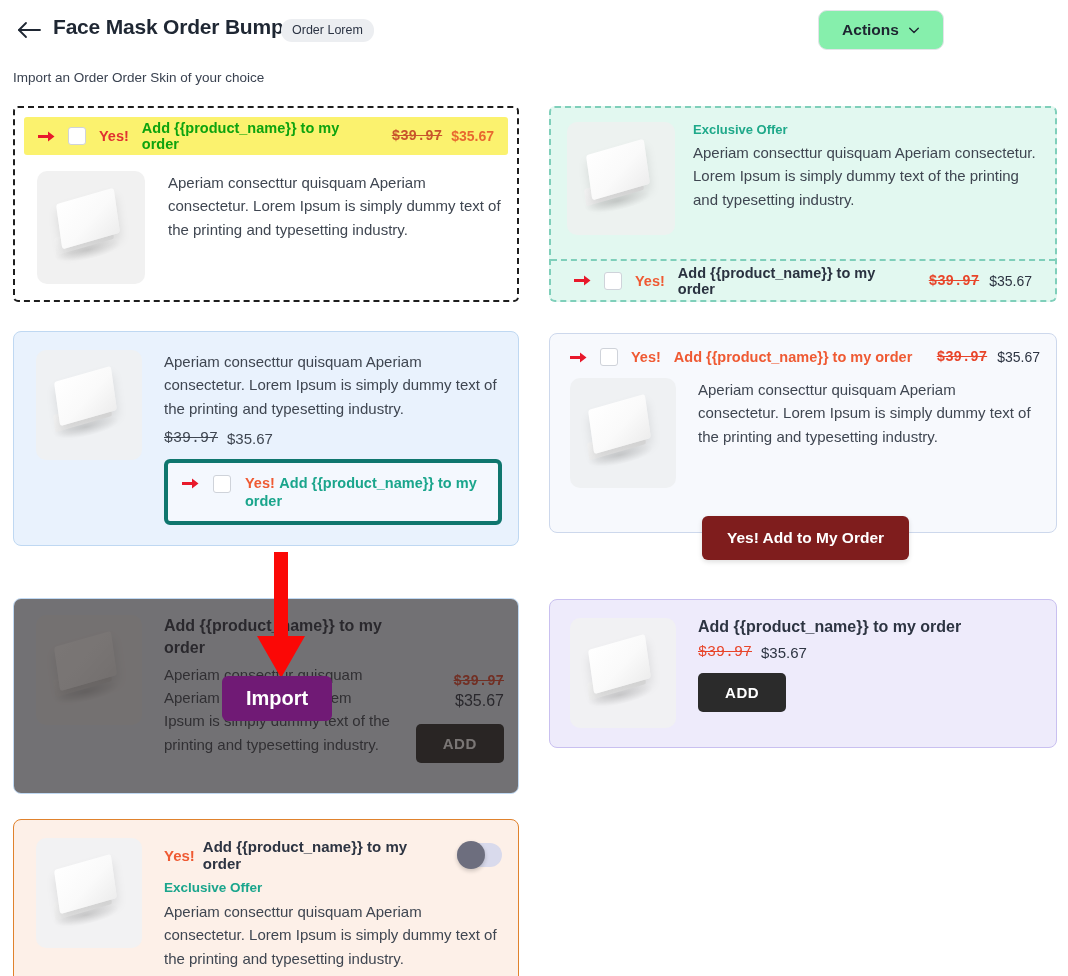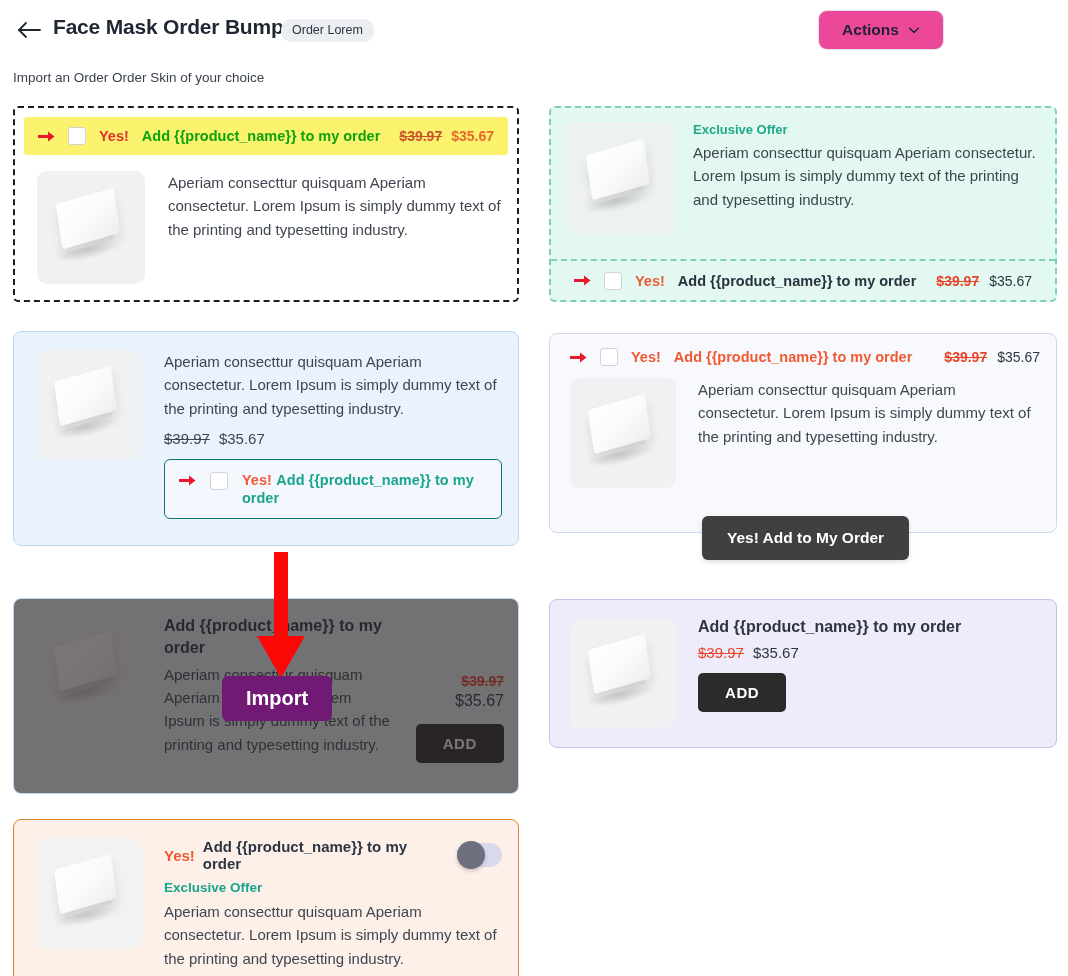--- a/index.html
+++ b/index.html
@@ -30,21 +30,21 @@
   }
   .title-badge {
     position: absolute; left: 281px; top: 19px;
     background: #eceef1; color: #2c3444;
     font-size: 12.5px; padding: 4px 11px 5px 11px;
     border-radius: 11px; white-space: nowrap;
   }
   .actions-btn {
     position: absolute; right: 11px; top: 10px;
     width: 126px; height: 40px;
-    background: #ec4899; border: 1px solid #e2e4e8;
+    background: #86efac; border: 1px solid #e2e4e8;
     border-radius: 9px;
     display: flex; align-items: center; justify-content: center;
     gap: 9px; cursor: pointer;
   }
   .actions-btn .lbl { font-size: 15.5px; font-weight: bold; color: #1d2430; }
   .chev { display: inline-block; width: 12px; height: 12px; }
 
   .subtitle {
     position: absolute; left: 13px; top: 70px;
     font-size: 13.5px; color: #3a4250;
@@ -83,21 +83,21 @@
     transform: rotate(-12deg);
   }
   .desc { font-size: 15px; line-height: 1.55; color: #3f4651; }
 
   .arrow-red { display: inline-block; width: 17px; height: 13px; flex: none; }
   .cbox {
     width: 18px; height: 18px; background: #ffffff;
     border: 1px solid #cfd3da; border-radius: 3px; flex: none;
     cursor: pointer;
   }
-  .price-old { text-decoration: line-through; }
+  .price-old { text-decoration: line-through; font-family: Liberation Mono, monospace; }
   .price-new { }
 
   
   #card1 {
     left: 13px; top: 106px; width: 506px; height: 196px;
     border: 2px dashed #1d1d1d; border-radius: 5px; background: #fff;
   }
   #card1 .yellowbar {
     margin: 9px; height: 38px; background: #fbf26e; border-radius: 3px;
     display: flex; align-items: center; gap: 13px; padding: 0 14px;
@@ -133,21 +133,21 @@
   #card3 {
     left: 13px; top: 331px; width: 506px; height: 215px;
     background: #e9f2fd; border: 1px solid #bfd8f2; border-radius: 8px;
   }
   #card3 .row { display: flex; gap: 22px; padding: 18px 16px 0 22px; }
   #card3 .thumb { width: 106px; height: 110px; background: #eff1f3; }
   #card3 .prices { margin-top: 10px; font-size: 15px; display: flex; gap: 9px; }
   #card3 .price-old { color: #3f4651; }
   #card3 .price-new { color: #3f4651; }
   #card3 .innerbox {
-    margin-top: 12px; background: #f4f8fe; border: 1px solid #0f766e;
+    margin-top: 12px; background: #f4f8fe; border: 4px solid #0f766e;
     border-radius: 6px; padding: 11px 14px;
     display: flex; gap: 14px; align-items: flex-start;
   }
   #card3 .yes { color: #ef5a33; font-weight: bold; font-size: 14.5px; }
   #card3 .addtxt { color: #1aa58c; font-weight: bold; font-size: 14.5px; }
 
   
   #card4 {
     left: 549px; top: 333px; width: 508px; height: 200px;
     background: #f7f9fd; border: 1px solid #cdd8ec; border-radius: 8px;
@@ -155,21 +155,21 @@
   #card4 .topbar { display: flex; align-items: center; gap: 13px; padding: 14px 16px 0 20px; }
   #card4 .yes { color: #ef5a33; font-weight: bold; font-size: 14.5px; }
   #card4 .addtxt { color: #ef5a33; font-weight: bold; font-size: 14.5px; }
   #card4 .prices { margin-left: auto; display: flex; gap: 10px; font-size: 14px; }
   #card4 .price-old { color: #e8452a; font-weight: bold; }
   #card4 .price-new { color: #2d3442; }
   #card4 .row { display: flex; gap: 22px; padding: 12px 16px 0 20px; }
   #card4 .thumb { width: 106px; height: 110px; background: #eff1f3; }
   #card4 .tealbtn {
     position: absolute; left: 152px; top: 182px;
-    background: #404040; color: #ffffff;
+    background: #7f1d1d; color: #ffffff;
     font-size: 15.5px; font-weight: bold;
     padding: 13px 25px; border-radius: 6px;
     cursor: pointer; white-space: nowrap;
     box-shadow: 0 2px 5px rgba(0,0,0,0.13);
   }
 
   
   #card5 {
     left: 13px; top: 598px; width: 506px; height: 196px;
     background: #e9f2fd; border: 1px solid #bfd8f2; border-radius: 8px;

